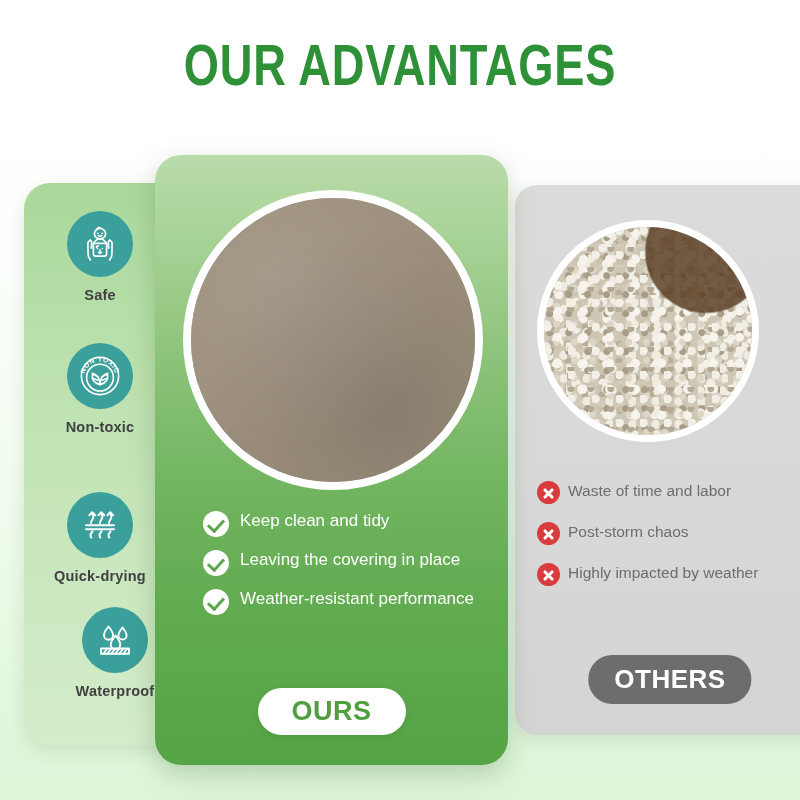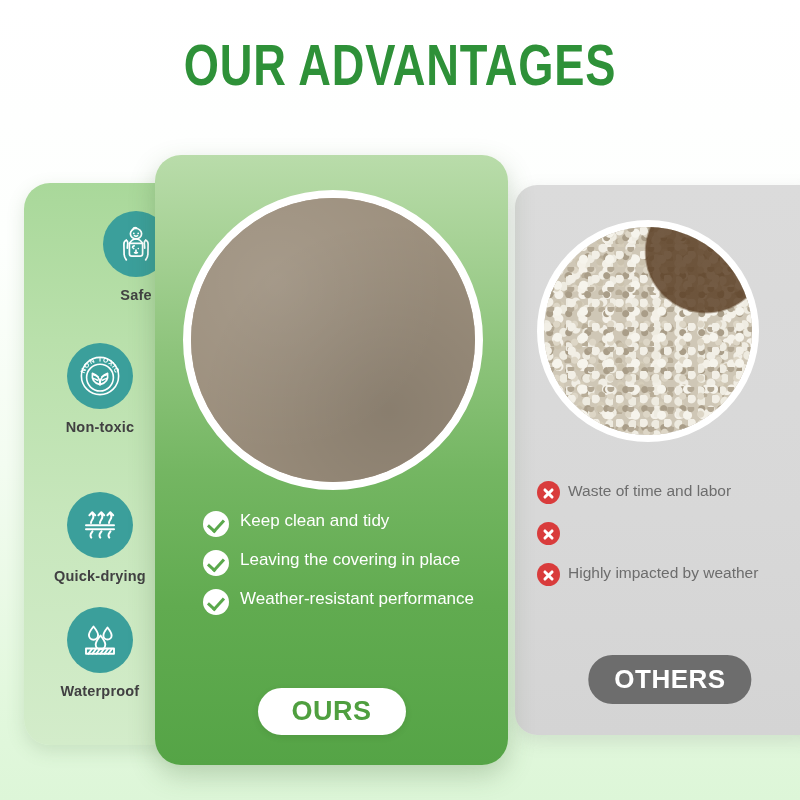--- a/index.html
+++ b/index.html
@@ -51,24 +51,24 @@
     box-shadow: 0 6px 18px rgba(90, 130, 80, 0.18);
     padding-left: 0;
     box-sizing: border-box;
   }
   .feature {
     position: absolute;
     left: 0;
     width: 152px;
     text-align: center;
   }
-  .feature:nth-of-type(1) { top: 28px; padding-left: 36px; }
+  .feature:nth-of-type(1) { top: 28px; }
   .feature:nth-of-type(2) { top: 160px; }
   .feature:nth-of-type(3) { top: 309px; }
-  .feature:nth-of-type(4) { top: 424px; }
+  .feature:nth-of-type(4) { top: 424px; padding-left: 15px; }
 
   .feature-icon {
     width: 66px;
     height: 66px;
     border-radius: 50%;
     background: #3b9f9b;
     margin: 0 auto 10px auto;
     display: flex;
     align-items: center;
     justify-content: center;
@@ -385,20 +385,21 @@
       <div class="gravel-others"></div>
     </div>
 
     <div class="others-list">
       <div class="x-item">
         <span class="x-mark"></span>
         <span class="x-text">Waste of time and labor</span>
       </div>
       <div class="x-item">
         <span class="x-mark"></span>
+        <span class="x-text">Post-storm chaos</span>
       </div>
       <div class="x-item">
         <span class="x-mark"></span>
         <span class="x-text">Highly impacted by weather</span>
       </div>
     </div>
 
     <div class="others-badge">OTHERS</div>
   </div>
 

